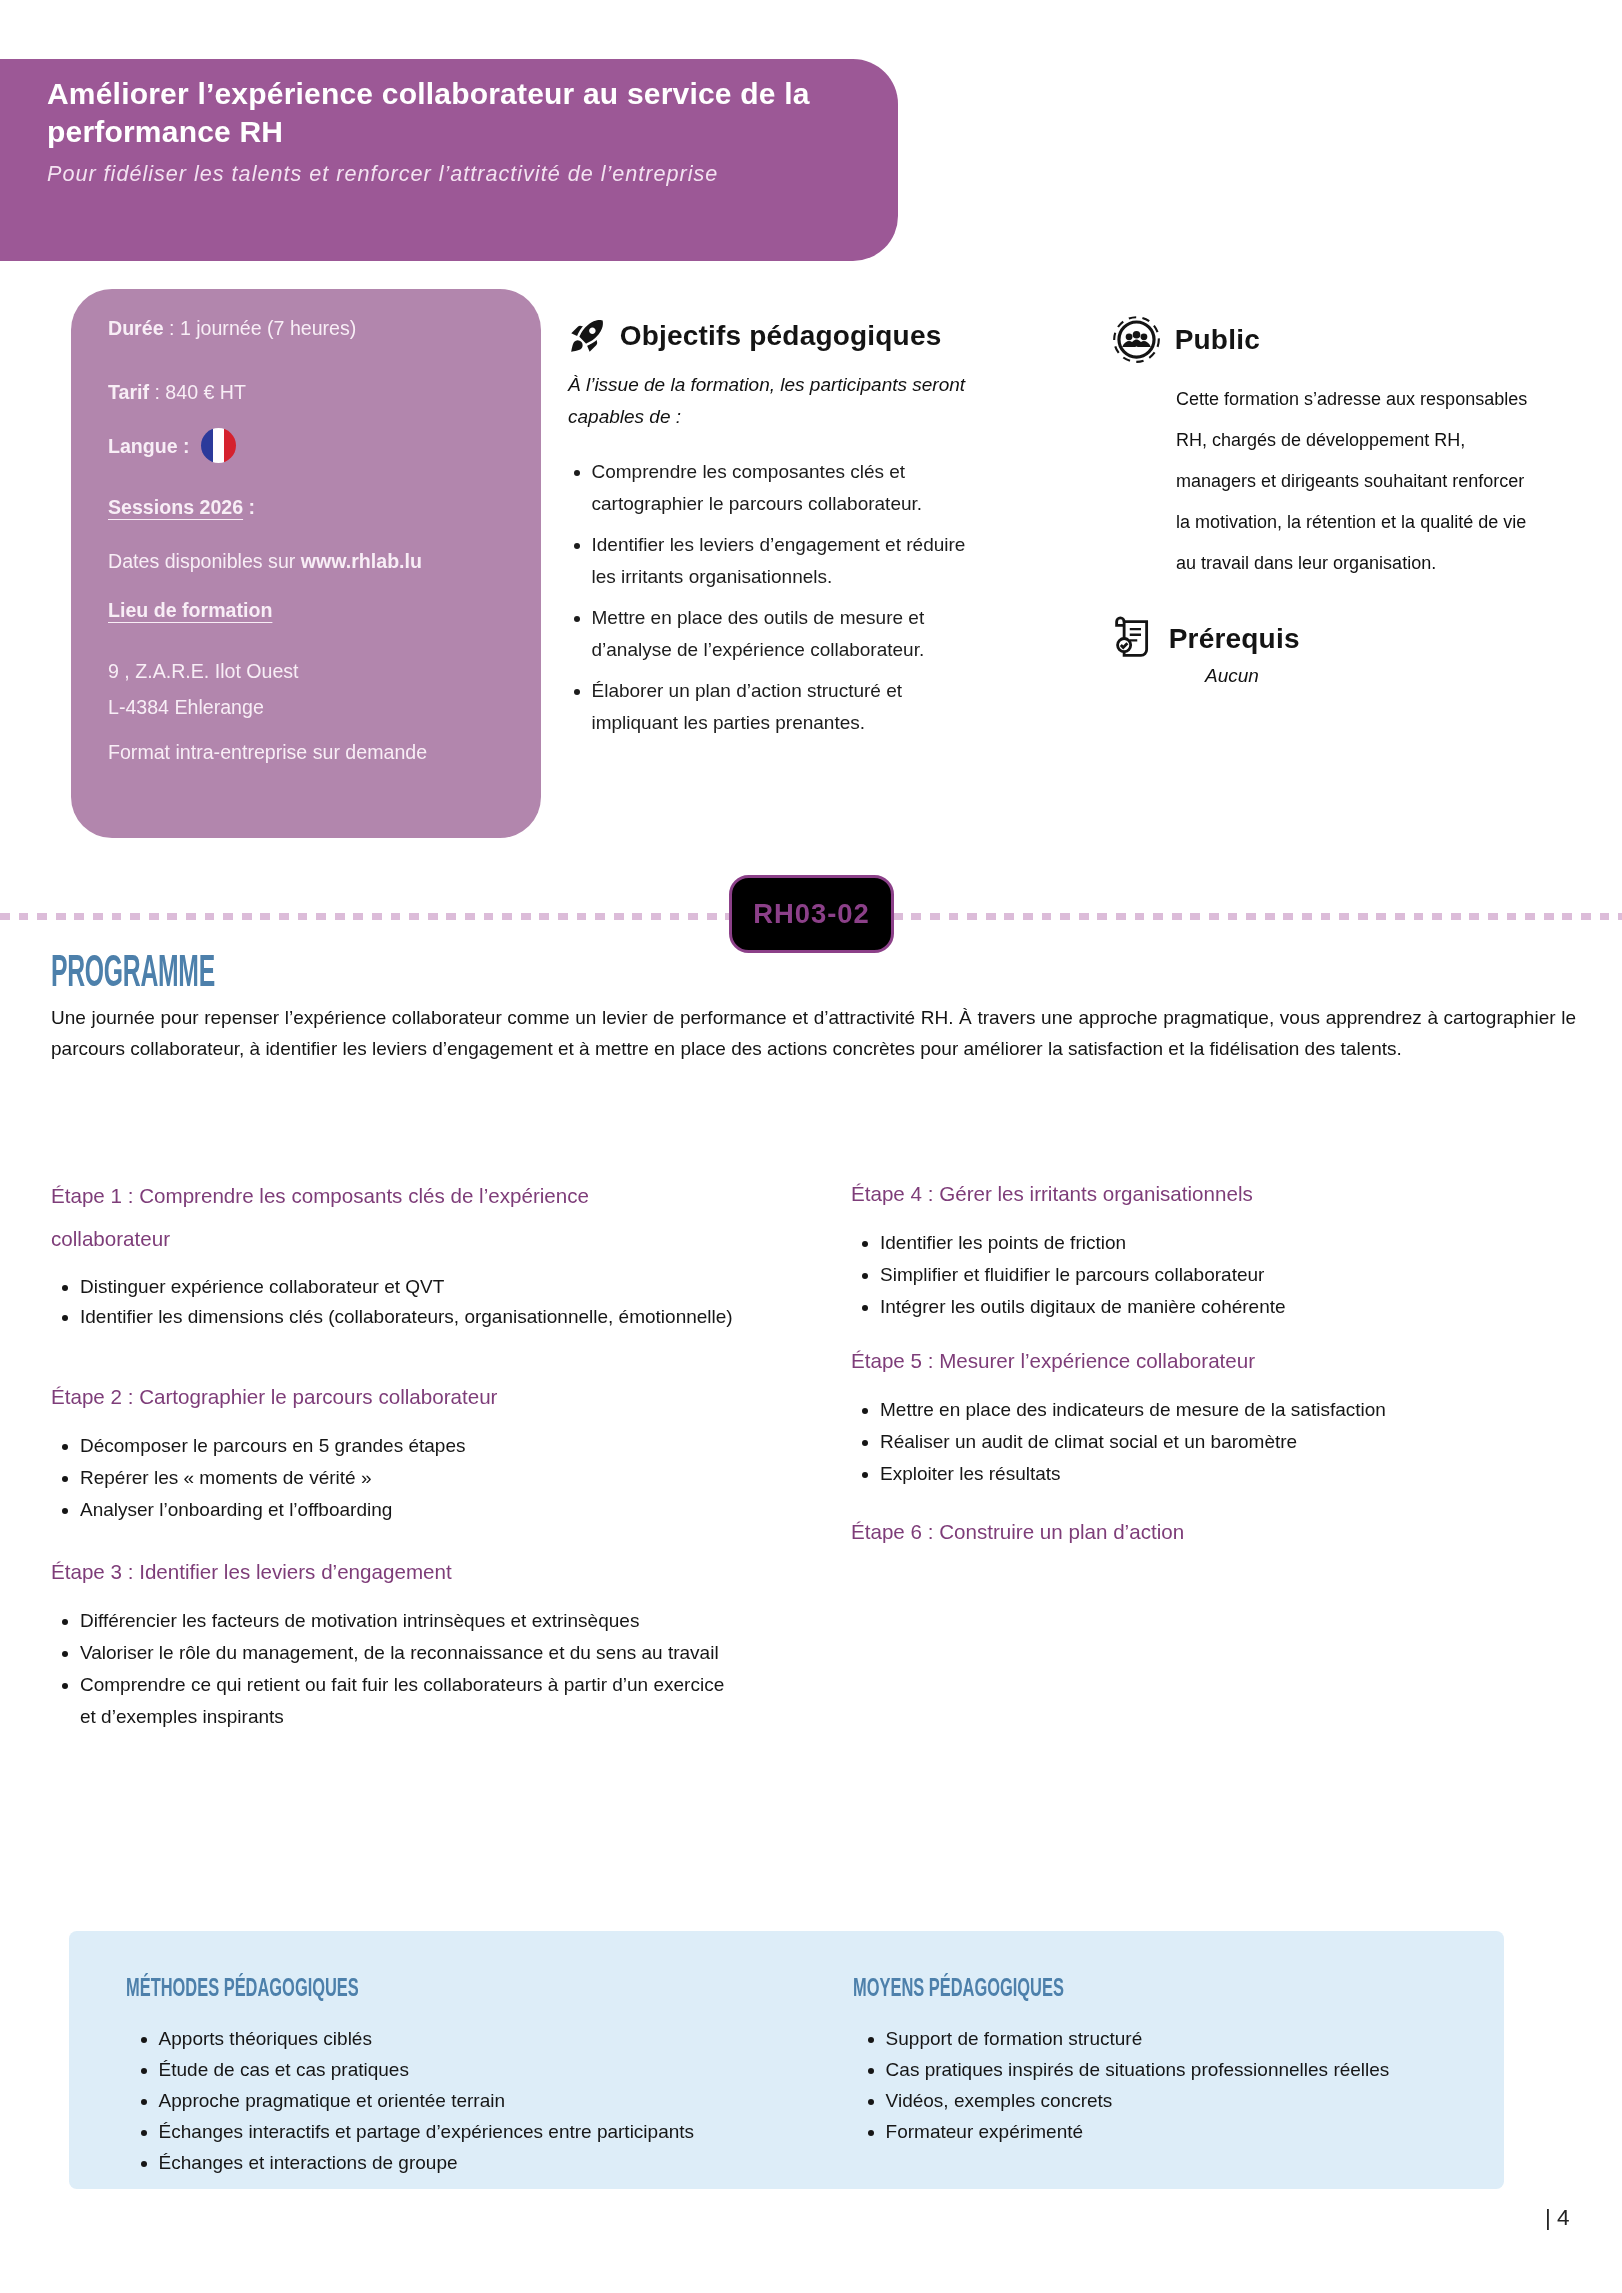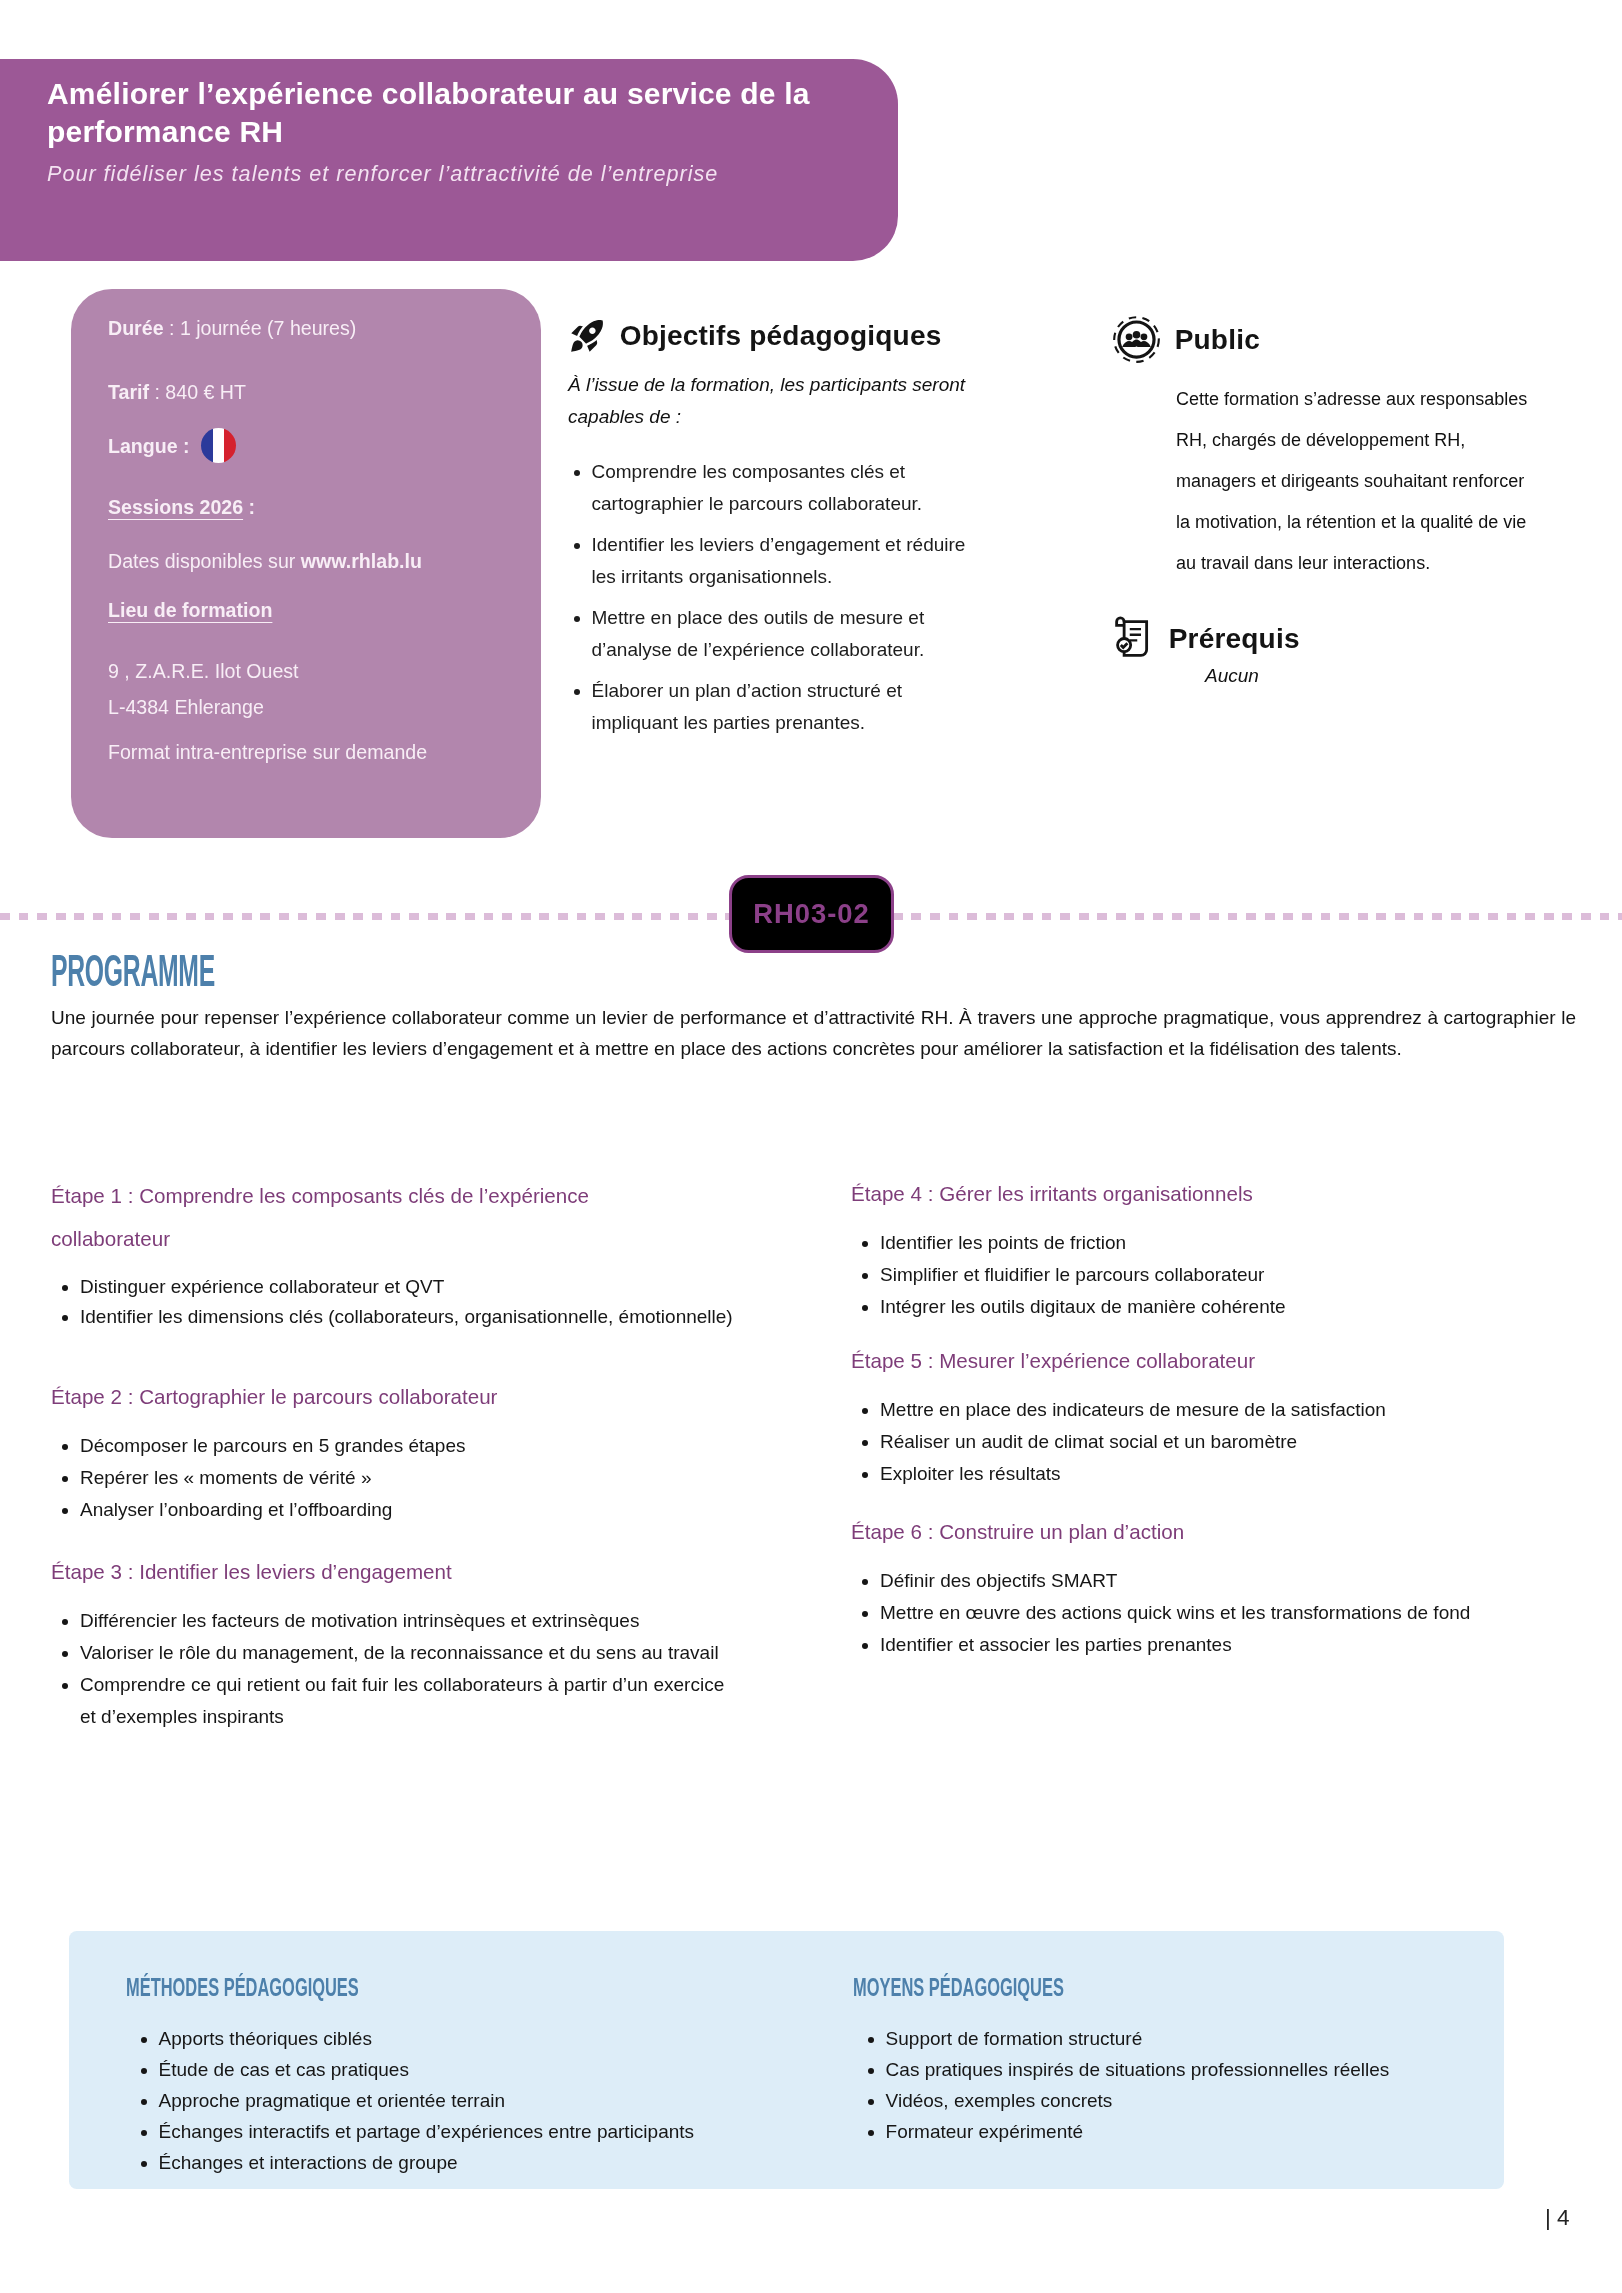--- a/index.html
+++ b/index.html
@@ -144,21 +144,21 @@
           <circle cx="17" cy="21.5" r="3.2" fill="#141414"></circle>
           <circle cx="24" cy="19.5" r="3.6" fill="#141414"></circle>
           <circle cx="31" cy="21.5" r="3.2" fill="#141414"></circle>
           <path d="M10.5 31c1.5-3.8 4.5-5.6 6.5-5.6s5 1.8 6.5 5.6z" fill="#141414"></path>
           <path d="M17.5 30.5c1.5-4.3 4.5-6.6 6.5-6.6s5 2.3 6.5 6.6z" fill="#141414"></path>
           <path d="M24.5 31c1.5-3.8 4.5-5.6 6.5-5.6s5 1.8 6.5 5.6z" fill="#141414"></path>
         </svg>
       </span>
       <span class="section-title">Public</span>
     </div>
-    <p class="audience-text">Cette formation s’adresse aux responsables RH, chargés de développement RH, managers et dirigeants souhaitant renforcer la motivation, la rétention et la qualité de vie au travail dans leur interactions.</p>
+    <p class="audience-text">Cette formation s’adresse aux responsables RH, chargés de développement RH, managers et dirigeants souhaitant renforcer la motivation, la rétention et la qualité de vie au travail dans leur organisation.</p>
   </div>
 
   <div class="prereq">
     <div class="section-head">
       <span class="icon">
         <svg width="45" height="45" viewBox="0 0 48 48">
           <path d="M14 6h24v30a6 6 0 0 1-6 6H14z" fill="none" stroke="#141414" stroke-width="3"></path>
           <path d="M14 6a4 4 0 0 0-8 0v4h8" fill="none" stroke="#141414" stroke-width="3"></path>
           <path d="M20 14h12M20 20h12M20 26h8" stroke="#141414" stroke-width="2.5"></path>
           <circle cx="14" cy="31" r="7" fill="#ffffff" stroke="#141414" stroke-width="3"></circle>
@@ -215,25 +215,20 @@
     <div class="step-title">Étape 5 : Mesurer l’expérience collaborateur</div>
     <ul>
       <li>Mettre en place des indicateurs de mesure de la satisfaction</li>
       <li>Réaliser un audit de climat social et un baromètre</li>
       <li>Exploiter les résultats</li>
     </ul>
   </div>
 
   <div class="step" id="etape6">
     <div class="step-title">Étape 6 : Construire un plan d’action</div>
-    <ul>
-      <li>Définir des objectifs SMART</li>
-      <li>Mettre en œuvre des actions quick wins et les transformations de fond</li>
-      <li>Identifier et associer les parties prenantes</li>
-    </ul>
   </div>
 
   <div class="blue-box" id="methodes">
     <div class="blue-title"><span class="cond2">MÉTHODES PÉDAGOGIQUES</span></div>
     <ul class="blue-list">
       <li>Apports théoriques ciblés</li>
       <li>Étude de cas et cas pratiques</li>
       <li>Approche pragmatique et orientée terrain</li>
       <li>Échanges interactifs et partage d’expériences entre participants</li>
       <li>Échanges et interactions de groupe</li>

